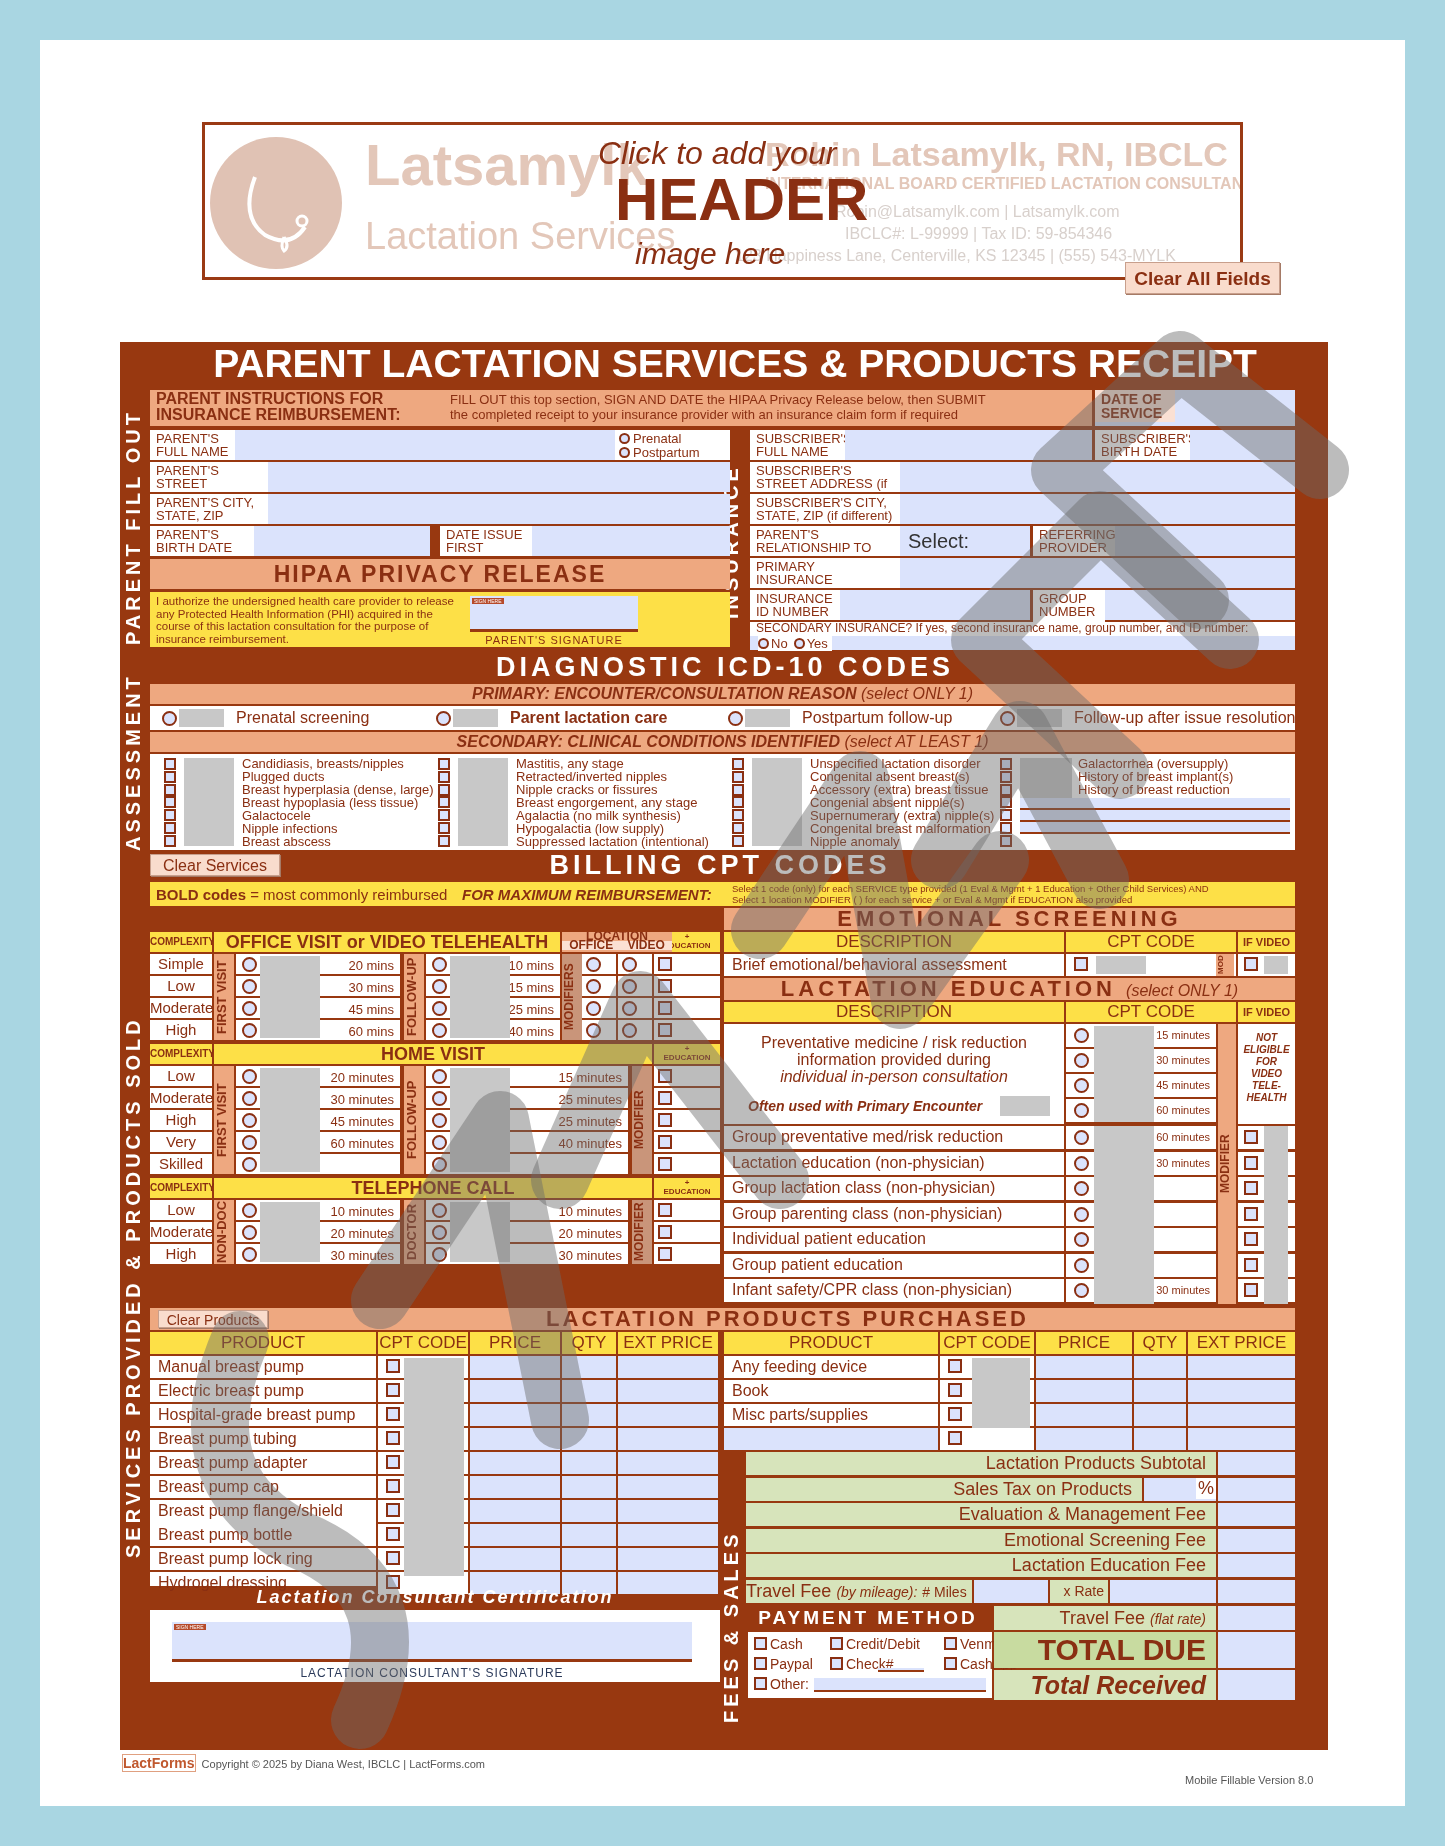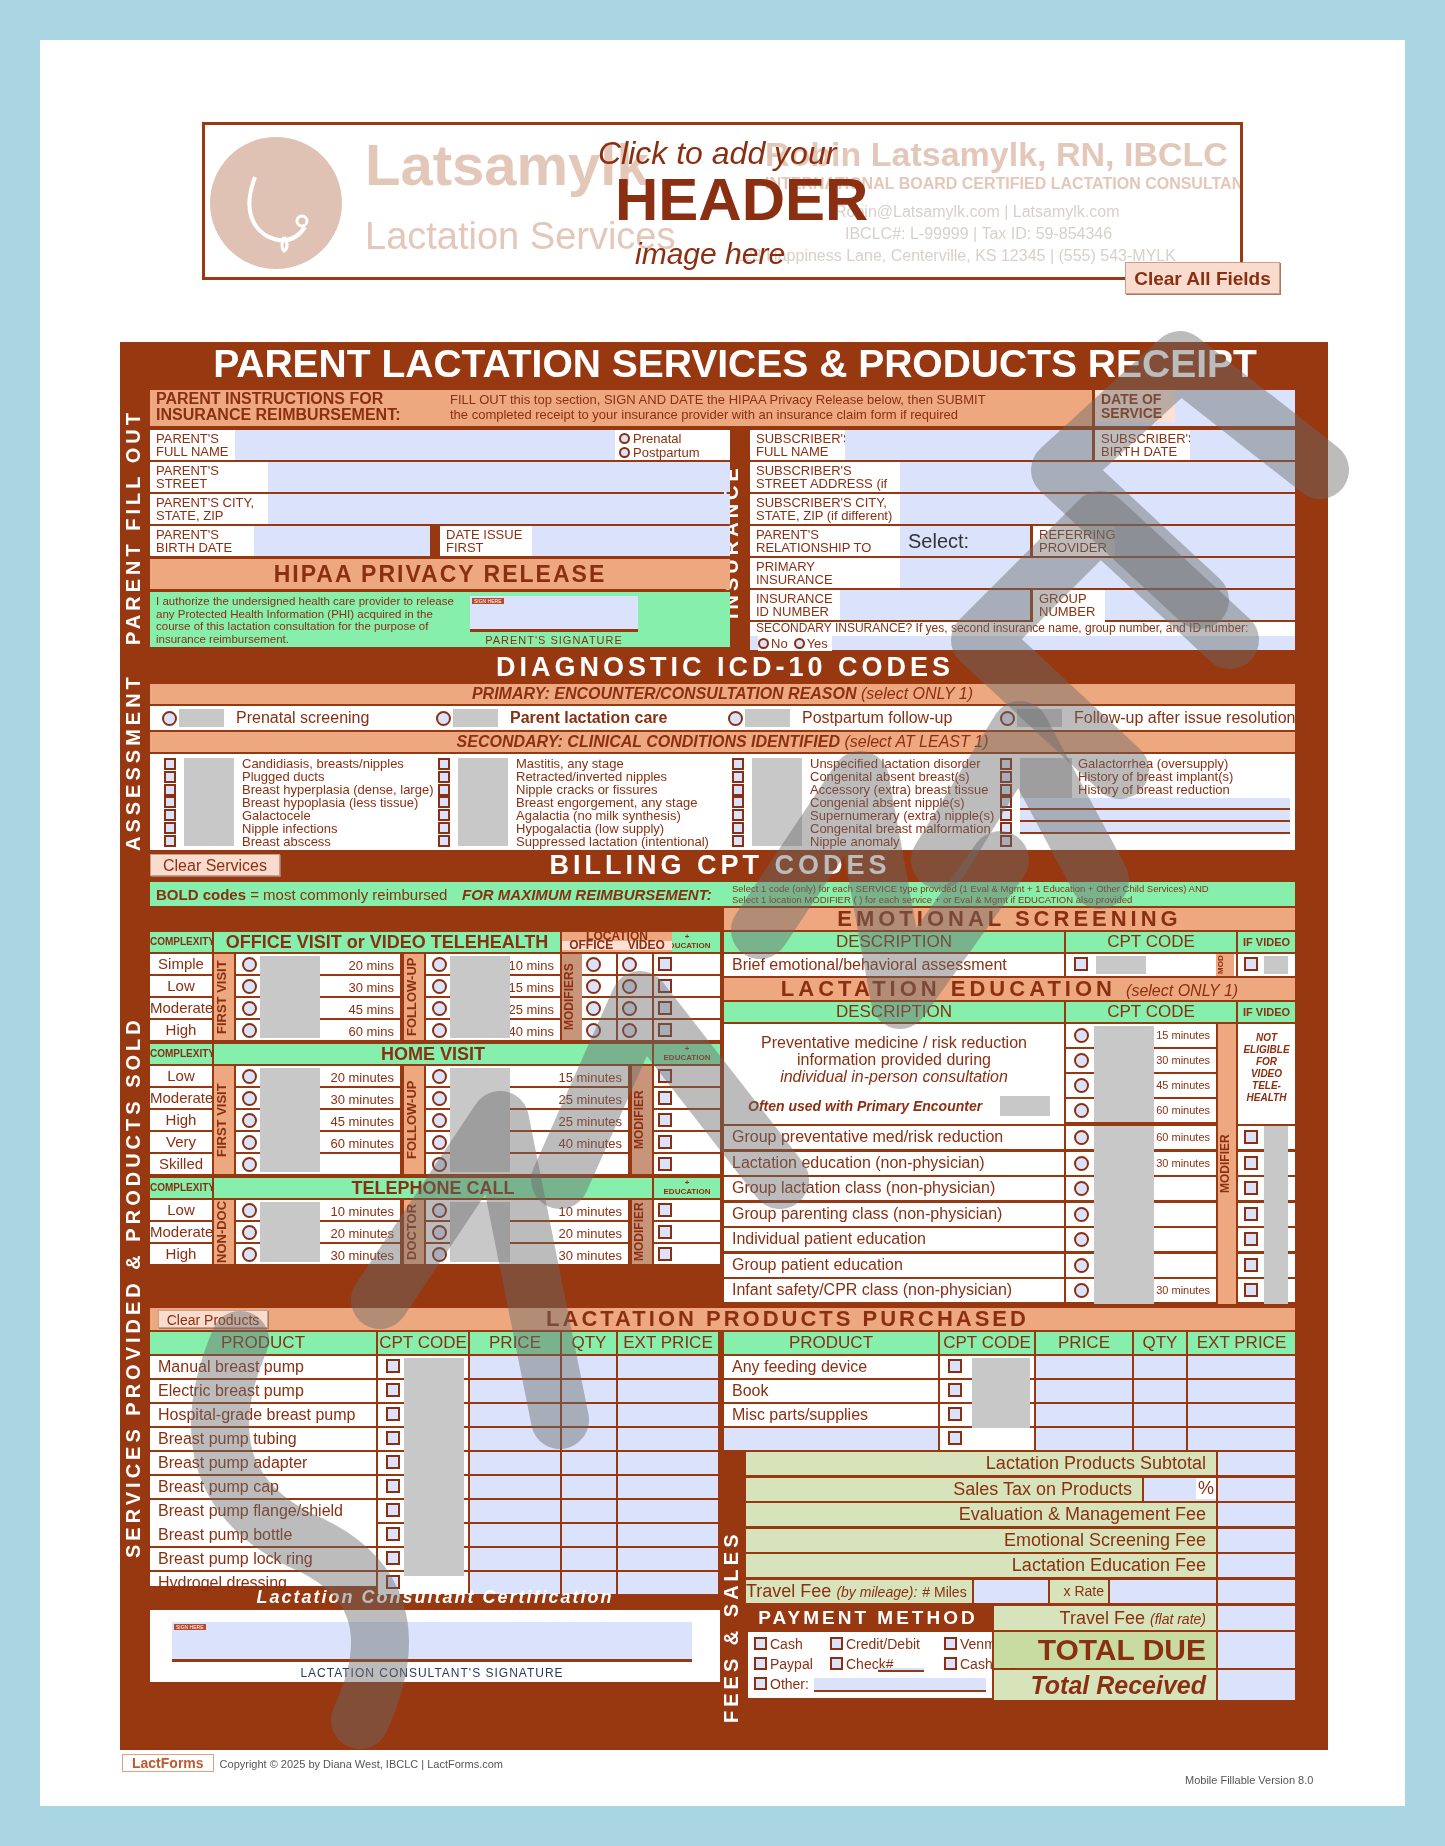--- a/index.html
+++ b/index.html
@@ -9,21 +9,21 @@
 .hdr .logo-circle{position:absolute;left:5px;top:12px;width:132px;height:132px;border-radius:50%;background:#e0c2b4}
 .hdr .ghost{position:absolute;color:#e3c7b9;font-weight:bold;white-space:nowrap}
 .hdr .ghost2{position:absolute;color:#d8d0cc;white-space:nowrap}
 .hdr .cta{position:absolute;color:#8a2f12;font-style:italic;white-space:nowrap}
 .clear-all{position:absolute;left:1125px;top:262px;width:155px;height:32px;background:#f9dccd;border:1px solid #c89f8c;box-shadow:1px 1px 0 #a57a66;color:#8a2f12;font-weight:bold;font-size:19px;text-align:center;line-height:32px;cursor:pointer}
 .form{position:absolute;left:80px;top:302px;width:1208px;height:1408px;background:#983810}
 .abs{position:absolute}
 .vlabel{position:absolute;color:#fff;font-weight:bold;letter-spacing:4px;writing-mode:vertical-rl;transform:rotate(180deg);text-align:center;font-size:20px}
 .title{color:#fff;font-weight:bold;text-align:center;white-space:nowrap}
 .band{background:#eea880;color:#8a2f12;font-weight:bold;text-align:center;white-space:nowrap;overflow:hidden}
-.lt{background:#86efac}
+.lt{background:#fde047}
 .fld{background:#dbe3fc}
 .lbl{background:#fff;color:#8a2f12;font-size:13px;line-height:13px;padding:2px 6px;white-space:nowrap;overflow:hidden}
 .wht{background:#fff}
 .rad{display:inline-block;width:15px;height:15px;border:2px solid #8a2f12;border-radius:50%;background:#dbe3fc;vertical-align:middle}
 .chk{display:inline-block;width:14px;height:14px;border:2px solid #8a2f12;background:#dbe3fc;vertical-align:middle}
 .gry{background:#c8c8c8}
 .row{position:absolute;display:flex;align-items:center;white-space:nowrap}
 .t13{font-size:13px}.t14{font-size:14px}.t15{font-size:15px}.t16{font-size:16px}.t17{font-size:17px}.t18{font-size:18px}
 .it{font-style:italic}.b{font-weight:bold}
 .btn{position:absolute;background:#f9dccd;border:1px solid #c89f8c;box-shadow:1px 1px 0 #a57a66;color:#8a2f12;font-size:16px;text-align:center;cursor:pointer}
@@ -768,21 +768,21 @@
   <div class="title abs it" style="left:30px;top:1244px;width:570px;height:22px;line-height:22px;font-size:18px;letter-spacing:2px;">Lactation Consultant Certification</div>
   <div class="abs wht" style="left:30px;top:1268px;width:570px;height:72px;">
     <div class="abs fld" style="left:22px;top:12px;width:520px;height:40px;border-bottom:3px solid #983810;">
       <span class="abs" style="left:2px;top:2px;font-size:5px;background:#b64a2a;color:#fff;padding:0 2px;">SIGN HERE</span>
     </div>
     <div class="abs" style="left:22px;top:56px;width:520px;text-align:center;font-size:12px;letter-spacing:1px;color:#2b3a5a;">LACTATION CONSULTANT'S SIGNATURE</div>
   </div>
 </div>
 
 <div class="footer" style="left:122px;top:1755px;">
-  <span style="color:#c0582e;font-size:14px;font-weight:bold;margin-right:6px;border:1px solid #e0a080;padding:0 9px;">LactForms</span><span>Copyright © 2025 by Diana West, IBCLC  |  LactForms.com</span>
+  <span style="color:#c0582e;font-size:14px;font-weight:bold;margin-right:6px;border:1px solid #e0a080;padding:0 0;">LactForms</span><span>Copyright © 2025 by Diana West, IBCLC  |  LactForms.com</span>
 </div>
 <div class="footer" style="left:1185px;top:1774px;">Mobile Fillable Version 8.0</div>
 
 <svg class="watermark" viewBox="0 0 1445 1846">
   <g fill="none" stroke="#6b6b6b" stroke-opacity="0.45" stroke-width="58" stroke-linecap="round" stroke-linejoin="round">
     <path d="M1320 470 L1180 360 L1060 470 L1200 600"></path>
     <path d="M1230 640 L1100 520 L980 640 L1120 770"></path>
     <path d="M940 860 L1020 730 L1100 880"></path>
     <path d="M760 930 L860 780 L900 1000 L1000 860"></path>
     <path d="M560 1180 L640 1000 L780 1180"></path>

